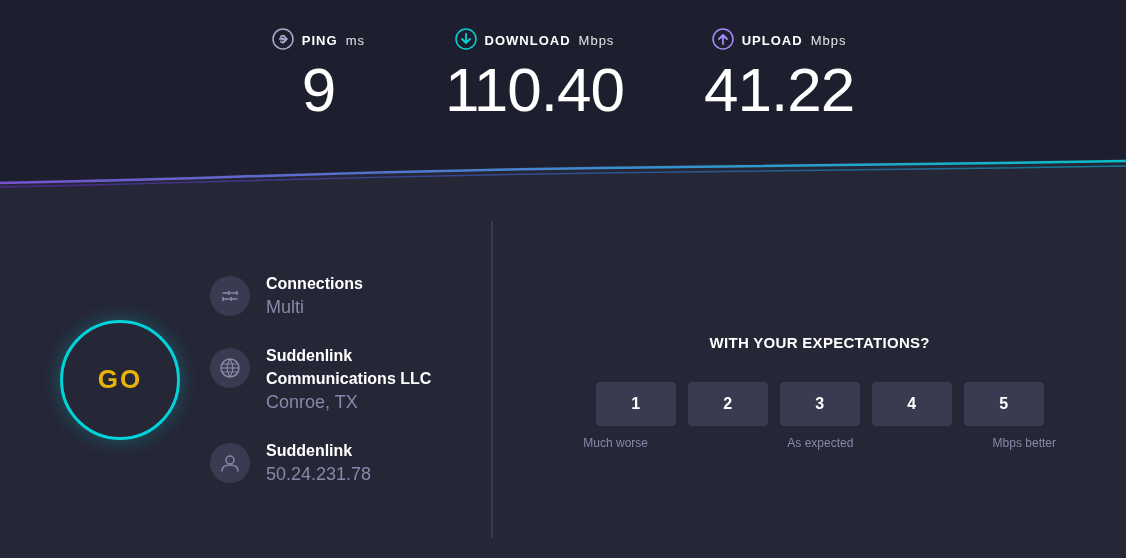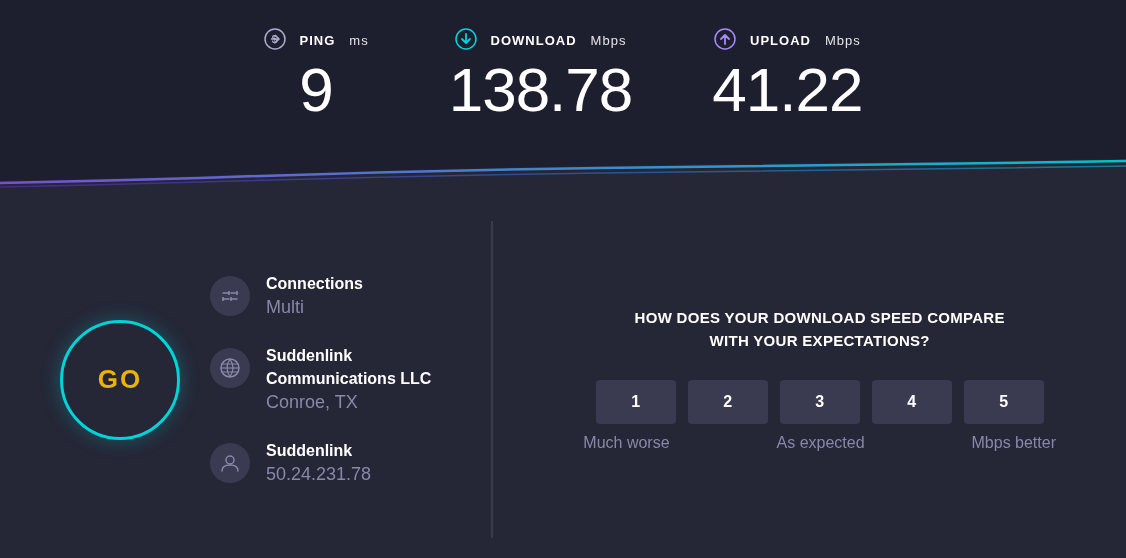--- a/index.html
+++ b/index.html
@@ -32,21 +32,21 @@
 
     .metric {
       display: flex;
       flex-direction: column;
       align-items: center;
     }
 
     .metric-label {
       display: flex;
       align-items: center;
-      gap: 14px;
+      gap: 8px;
       font-size: 13px;
       font-weight: 700;
       letter-spacing: 1px;
       margin-bottom: 6px;
     }
 
     .metric-label .label-text {
       color: #ffffff;
       font-weight: 800;
     }
@@ -211,21 +211,21 @@
       justify-content: center;
     }
 
     .rating-labels {
       display: flex;
       justify-content: space-between;
       padding: 0 10px;
     }
 
     .rating-label-text {
-      font-size: 16px;
+      font-size: 12px;
       color: #8888aa;
     }
 
     
     svg text { font-family: Arial, sans-serif; }
   </style>
 </head>
 <body>
 
 <div class="container">
@@ -251,21 +251,21 @@
       <div class="metric-label">
         <span>
           <svg width="22" height="22" viewBox="0 0 22 22" fill="none">
             <circle cx="11" cy="11" r="10" stroke="#00d4d8" stroke-width="1.5" fill="none"></circle>
             <path d="M11 6 L11 14 M7 11 L11 15 L15 11" stroke="#00d4d8" stroke-width="1.8" stroke-linecap="round" stroke-linejoin="round"></path>
           </svg>
         </span>
         <span class="label-text">DOWNLOAD</span>
         <span class="unit">Mbps</span>
       </div>
-      <div class="metric-value">138.78</div>
+      <div class="metric-value">110.40</div>
     </div>
 
     <div class="metric">
       <div class="metric-label">
         <span>
           <svg width="22" height="22" viewBox="0 0 22 22" fill="none">
             <circle cx="11" cy="11" r="10" stroke="#a78bfa" stroke-width="1.5" fill="none"></circle>
             <path d="M11 16 L11 8 M7 11 L11 7 L15 11" stroke="#a78bfa" stroke-width="1.8" stroke-linecap="round" stroke-linejoin="round"></path>
           </svg>
         </span>
@@ -354,21 +354,21 @@
         </div>
 
       </div>
     </div>
 
     <div class="divider"></div>
 
     <div class="right-panel">
 
       <div class="rating-question">
-        <span>HOW DOES YOUR DOWNLOAD SPEED COMPARE</span><br>
+        <br>
         <span>WITH YOUR EXPECTATIONS?</span>
       </div>
 
       <div class="rating-buttons">
         <button class="rating-btn">1</button>
         <button class="rating-btn">2</button>
         <button class="rating-btn">3</button>
         <button class="rating-btn">4</button>
         <button class="rating-btn">5</button>
       </div>

